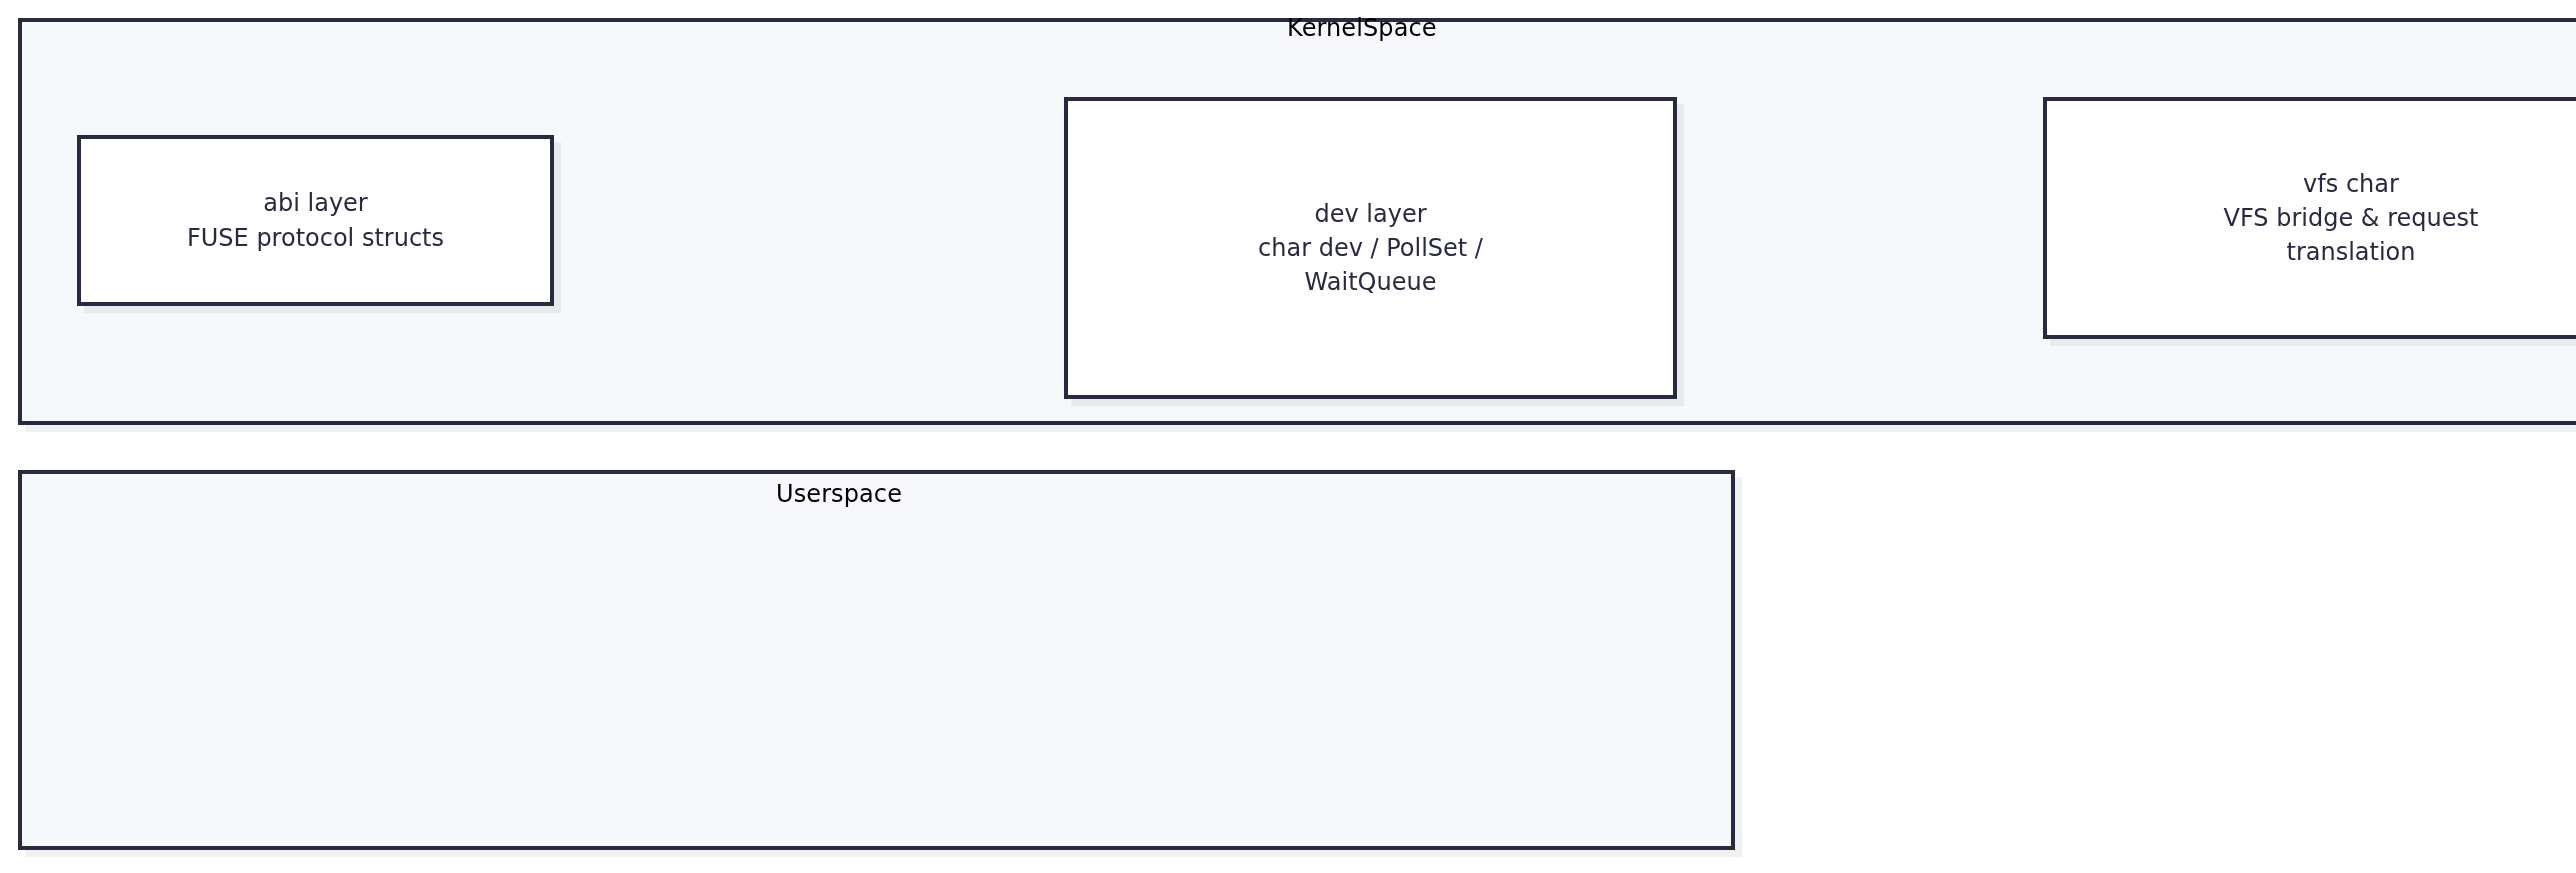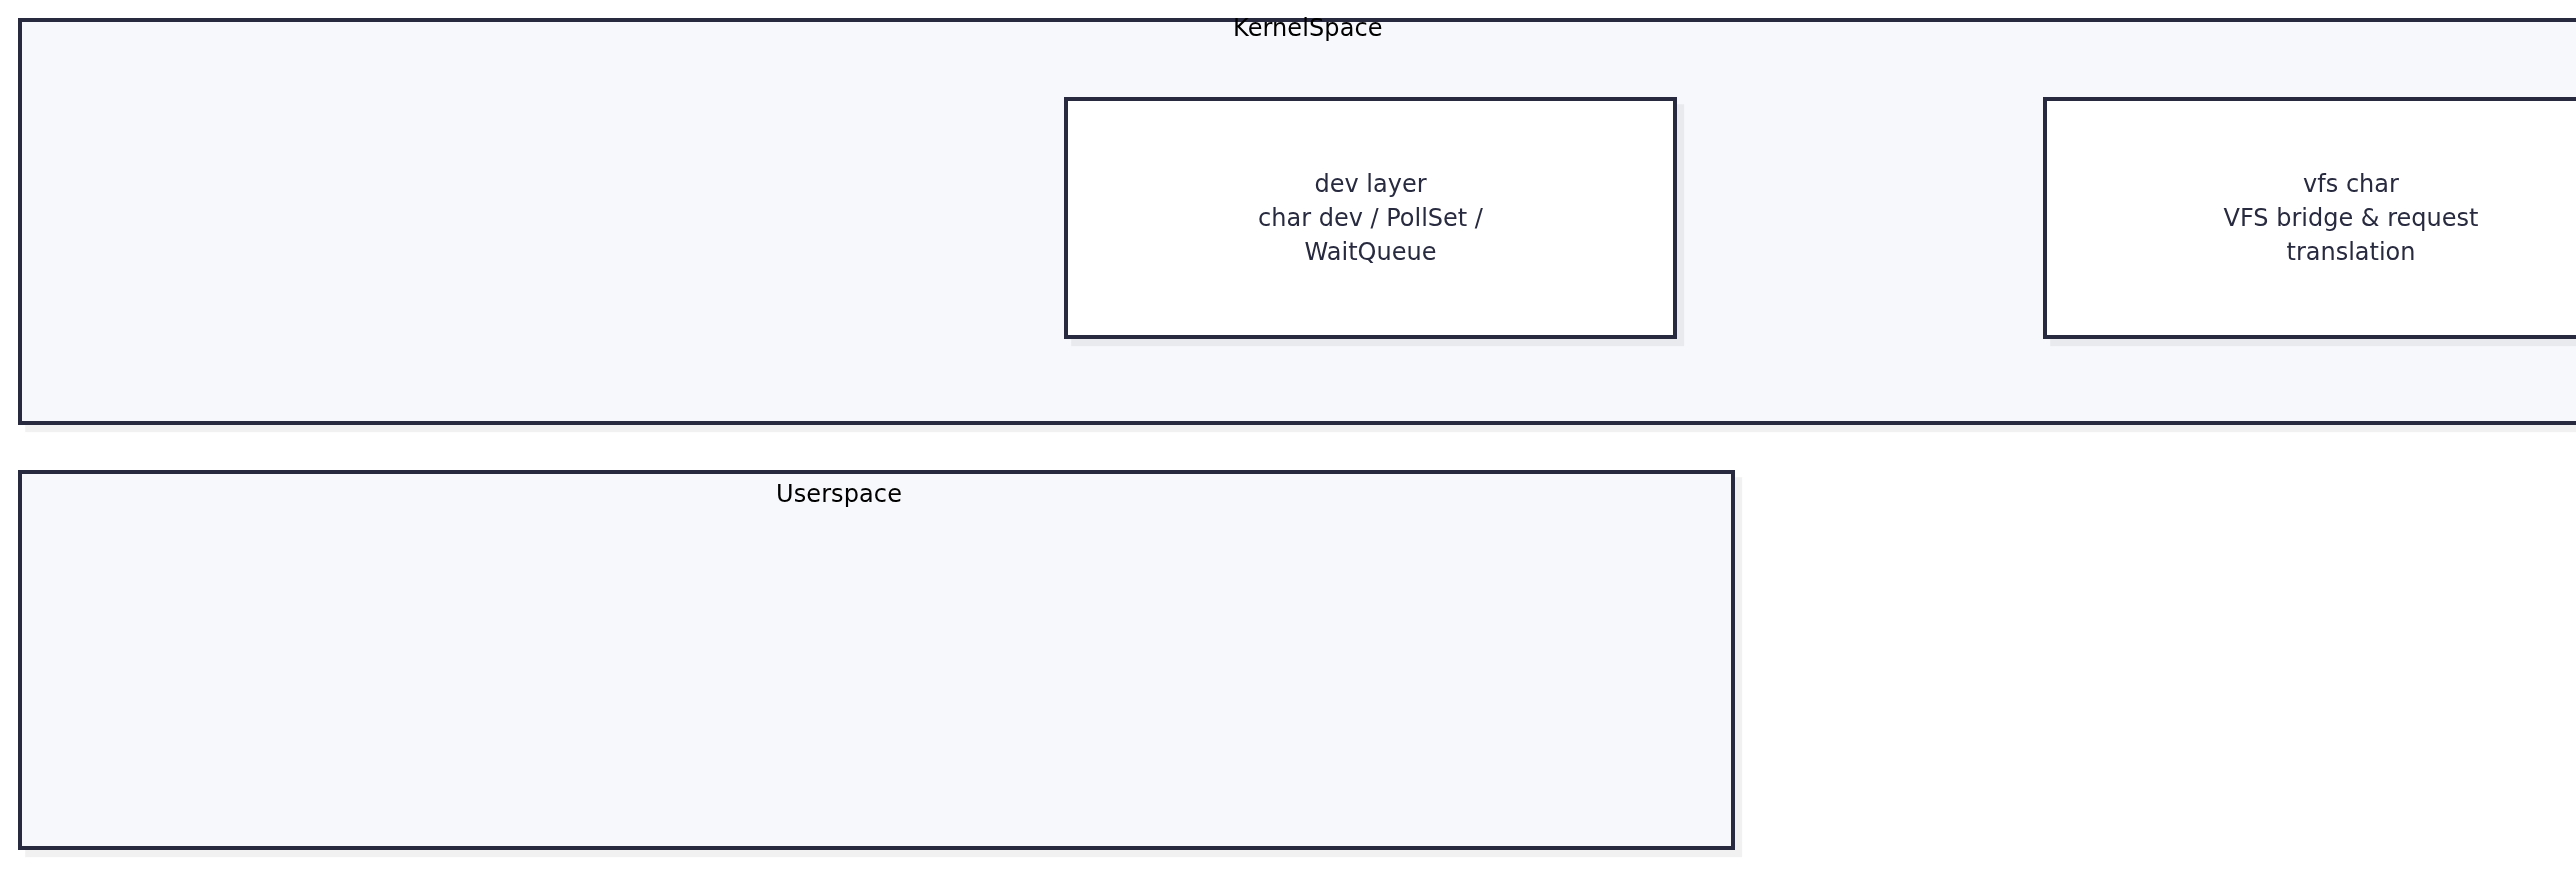--- a/index.html
+++ b/index.html
@@ -34,21 +34,21 @@
     left: 18px;  top: 470px;
     width: 1717px; height: 380px;
   }
   .cluster-title {
     position: absolute;
     font-size: 24px;
     color: #000000;
     white-space: nowrap;
     letter-spacing: 0.1px;
   }
-  #title-kernelspace { left: 1233px; top: 14.4px; }
+  #title-kernelspace { left: 1287px; top: 14.4px; }
   #title-userspace   { left: 776px; top: 480px; }
 
   
   .node {
     position: absolute;
     background: #ffffff;
     border: 4.1px solid #282a3f;
     box-sizing: border-box;
     box-shadow: 7.2px 7.2px 0 0 rgba(0,0,0,0.055);
     display: flex;
@@ -57,21 +57,21 @@
     justify-content: center;
     color: #282a3f;
     font-size: 24px;
     line-height: 1.42;
     text-align: center;
     white-space: nowrap;
   }
   .node .ln { display: block; }
 
   #node-abi          { left: 77px;  top: 135px;  width: 477px;  height: 171px; }
-  #node-dev          { left: 1064px; top: 97px;  width: 613px; height: 242px; }
+  #node-dev          { left: 1064px; top: 97px;  width: 613px; height: 302px; }
   #node-vfs          { left: 2043px; top: 97px;  width: 616px; height: 242px; }</style>
 </head>
 <body>
 
 <div id="stage">
 
   
   <div class="cluster" id="cluster-kernelspace"></div>
   <div class="cluster-title" id="title-kernelspace">KernelSpace</div>
 
@@ -95,20 +95,24 @@
     <path class="edge-path" d="M 3295 425 L 3925 425" marker-start="url(#arrowStart)" marker-end="url(#arrowEnd)"></path>
 
     <path class="edge-path" d="M 5200 425 L 6360 425" marker-start="url(#arrowStart)" marker-end="url(#arrowEnd)"></path>
 
     <path class="edge-path" d="M 1063 1218 L 2285 672" marker-start="url(#arrowStart)" marker-end="url(#arrowEnd)"></path>
 
     <path class="edge-path" d="M 1022 1335 C 1450 1420, 1960 1420, 2300 1342" marker-end="url(#arrowEnd)"></path>
   </svg>
 
   
+  <div class="node" id="node-abi">
+    <span class="ln">abi layer</span>
+    <span class="ln">FUSE protocol structs</span>
+  </div>
 
   <div class="node" id="node-dev">
     <span class="ln">dev layer</span>
     <span class="ln">char dev / PollSet /</span>
     <span class="ln">WaitQueue</span>
   </div>
 
   <div class="node" id="node-vfs">
     <span class="ln">vfs char</span>
     <span class="ln">VFS bridge &amp; request</span>

